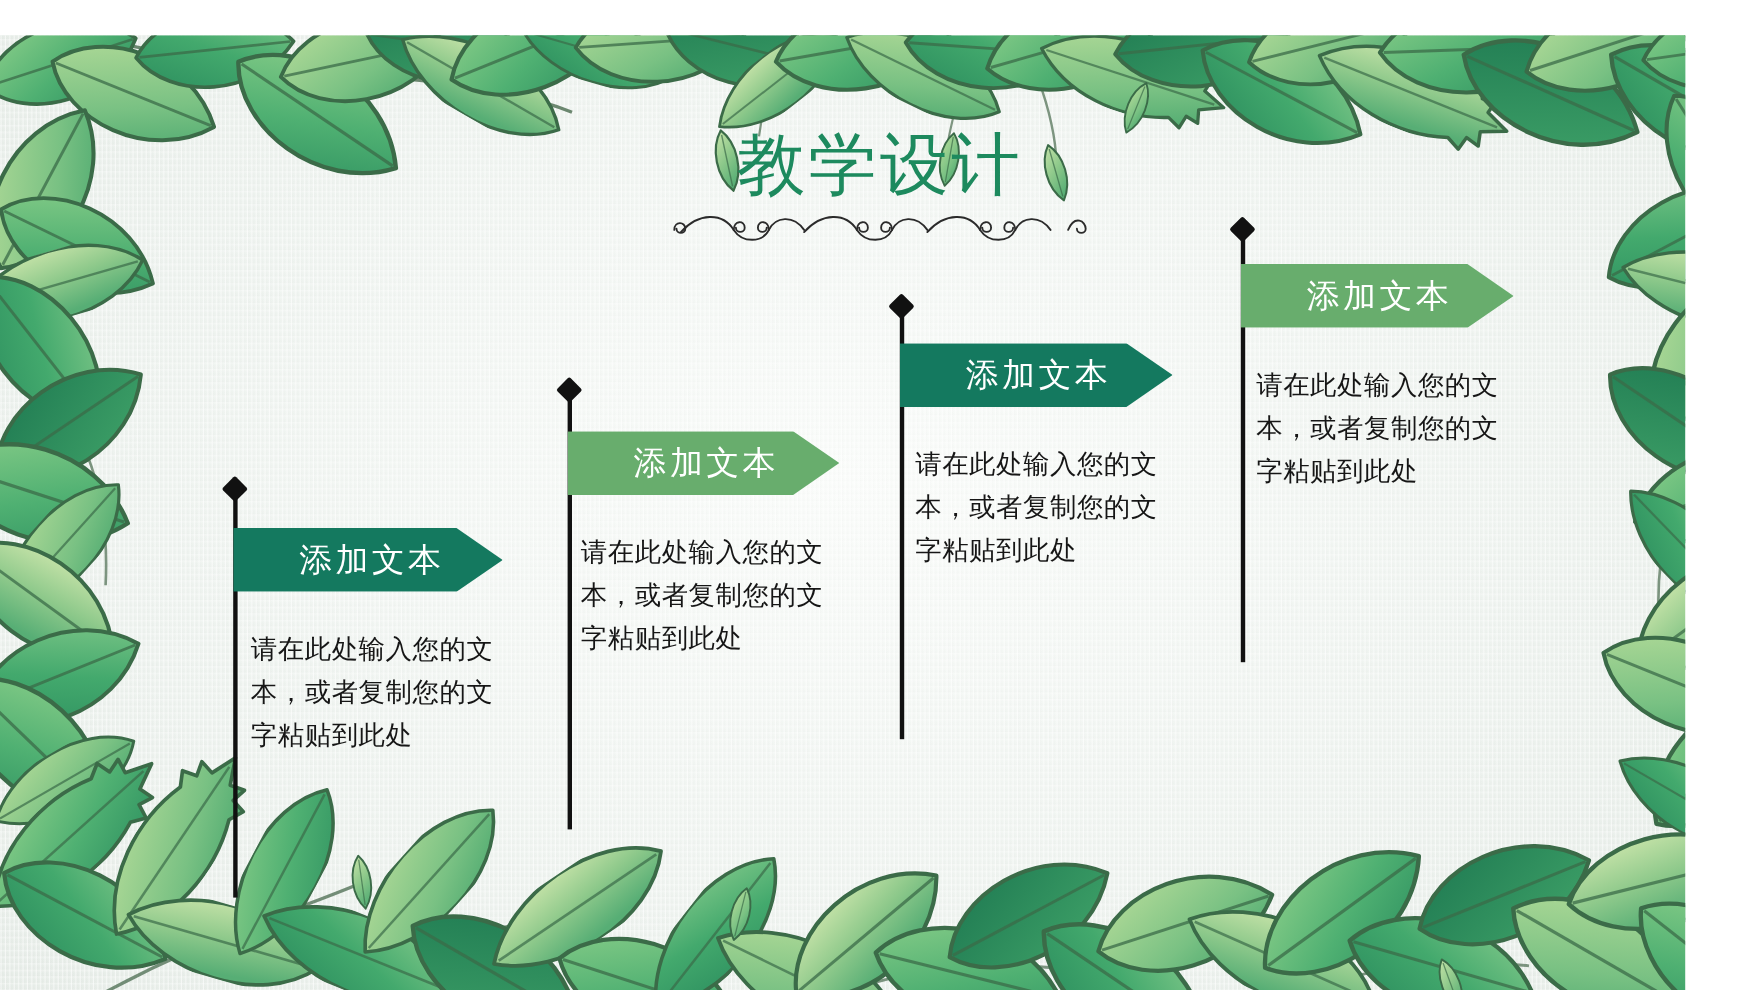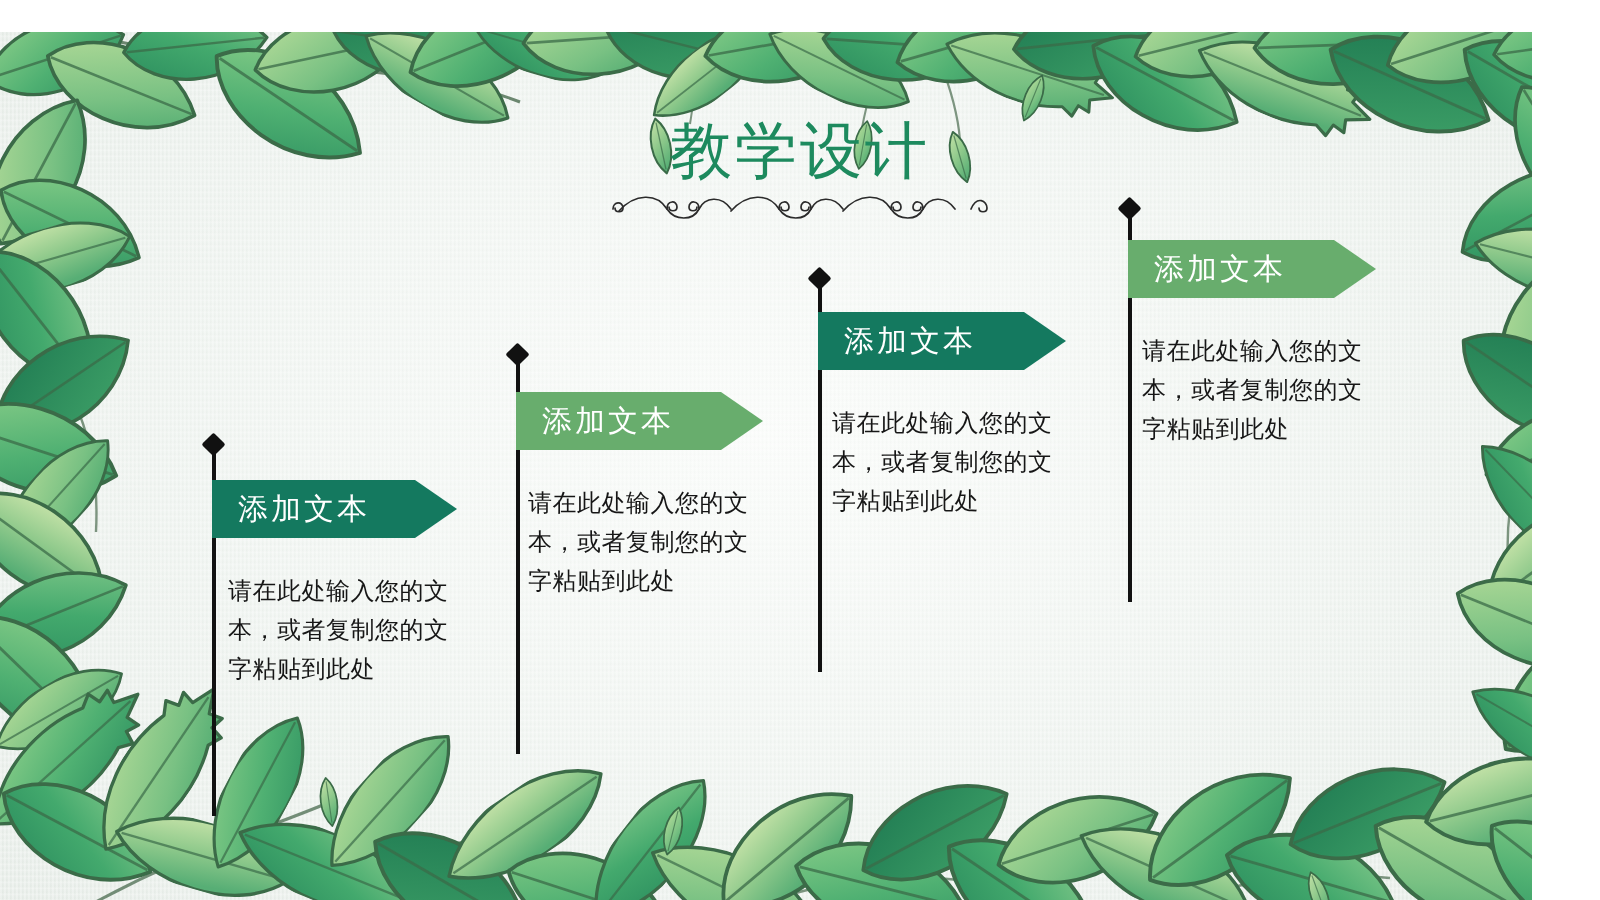--- a/index.html
+++ b/index.html
@@ -91,21 +91,21 @@
     background: #111;
     transform: rotate(45deg);
     border-radius: 2px;
   }
   .banner {
     position: absolute;
     height: 58px;
     display: flex;
     align-items: center;
     box-sizing: border-box;
-    padding-left: 26px;
+    padding-left: 60px;
     clip-path: polygon(0 0, calc(100% - 42px) 0, 100% 50%, calc(100% - 42px) 100%, 0 100%);
   }
   .banner-label {
     color: #ffffff;
     font-family: "Liberation Serif", "DejaVu Serif", serif;
     font-size: 30px;
     letter-spacing: 3px;
     font-weight: 400;
     white-space: nowrap;
   }

